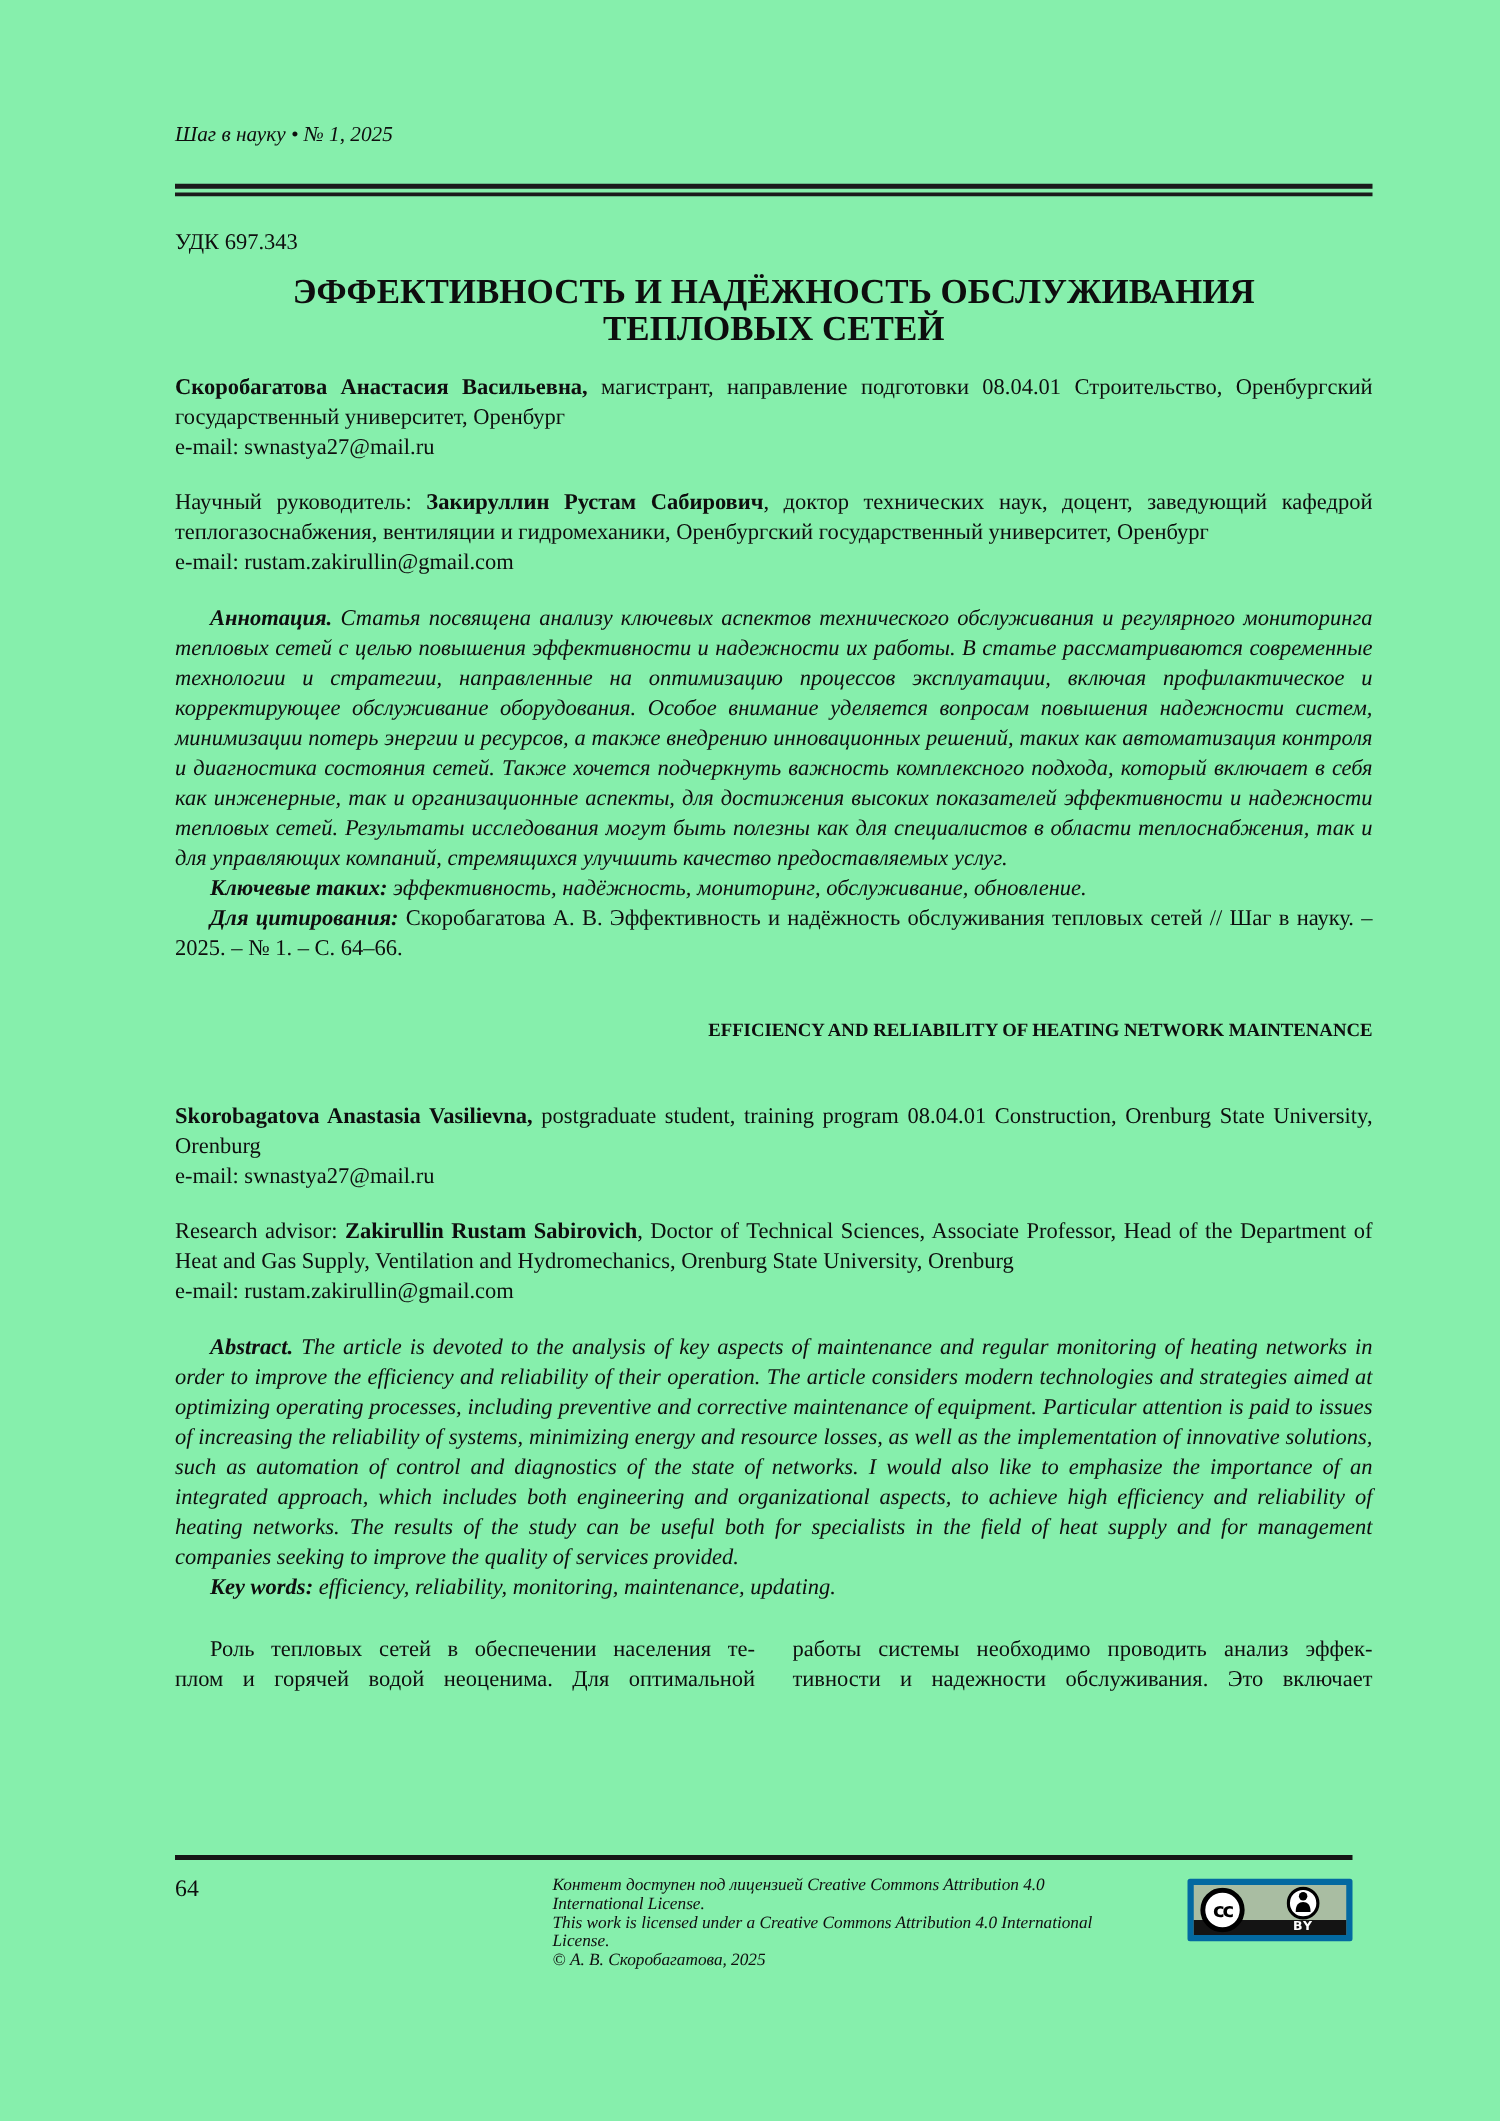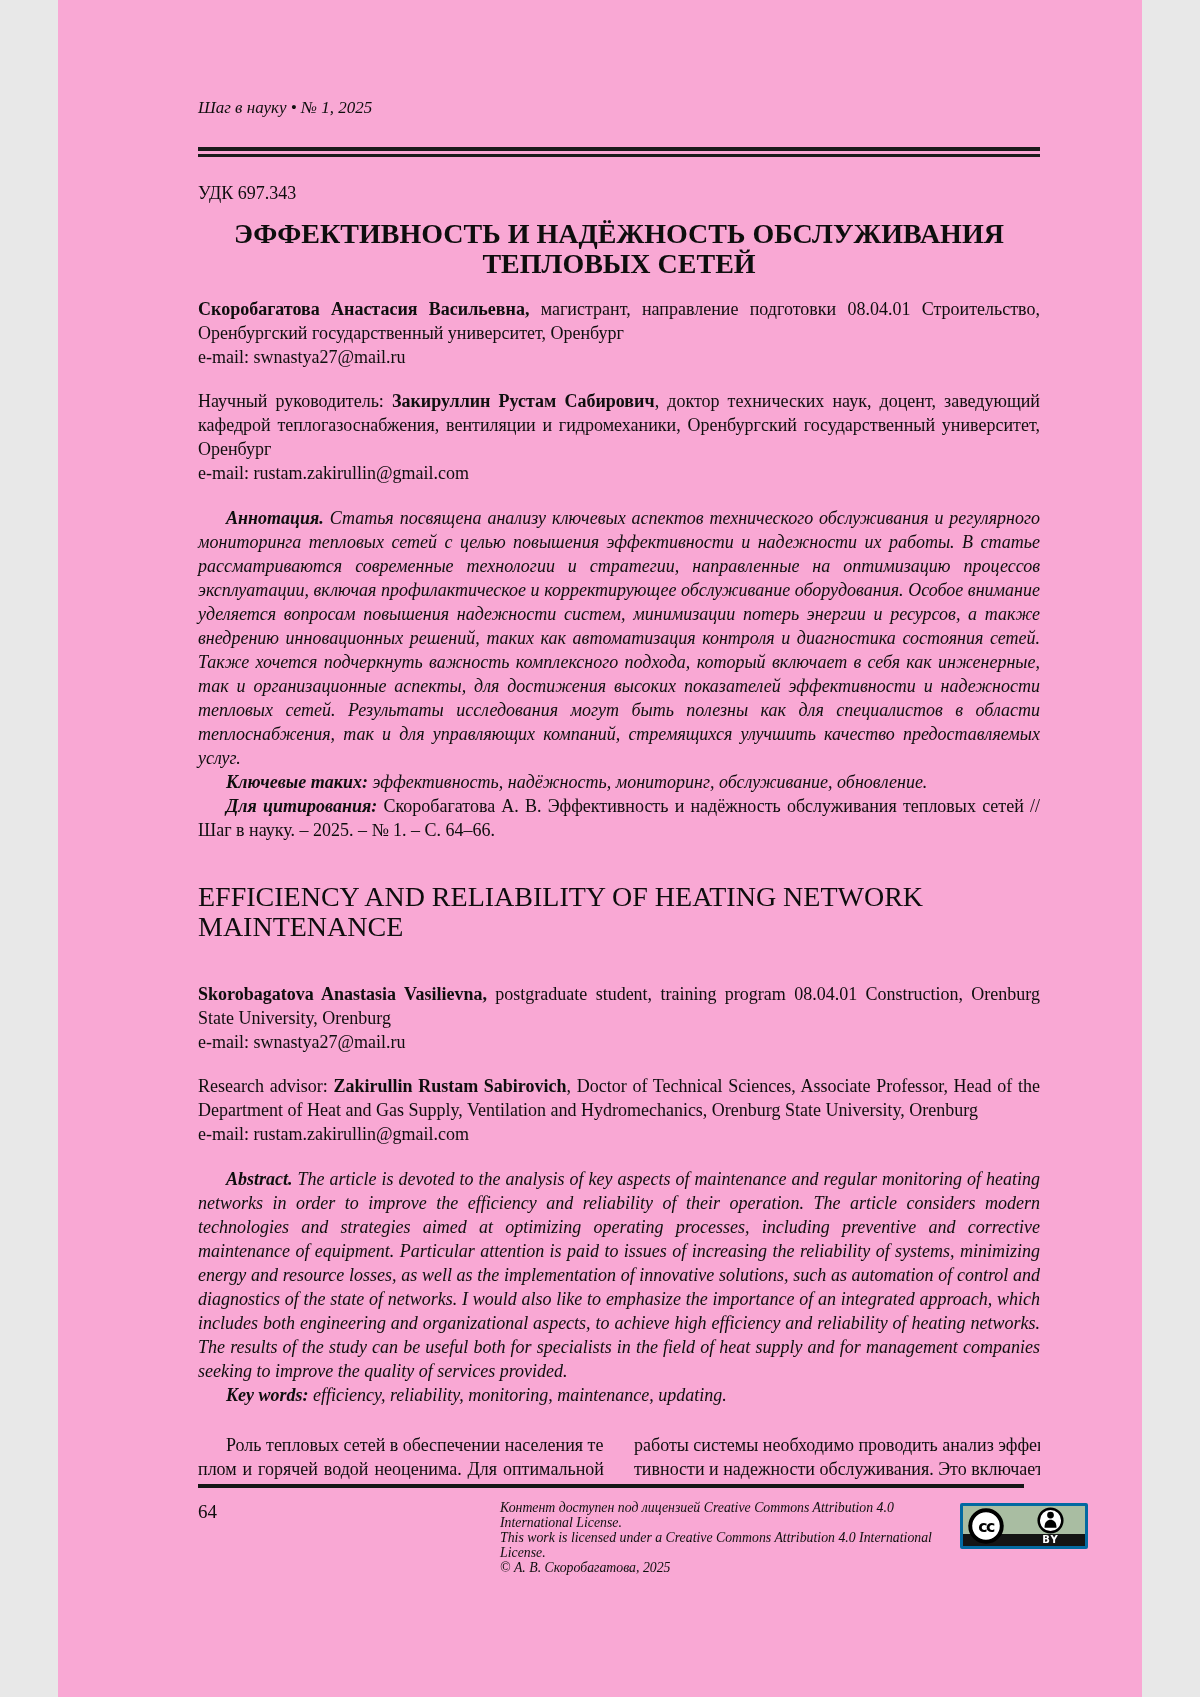--- a/index.html
+++ b/index.html
@@ -1,39 +1,39 @@
 <!DOCTYPE html>
 <html><head>
 <meta charset="utf-8">
 <style>
   html,body { margin:0; padding:0; background:#e8e8e8; }
   .page {
     position: relative;
-    width: 1084px; height: 1697px;
+    width: 1200px; height: 1697px;
     margin: 0 auto;
-    background: #f9a8d4;
+    background: #86efac;
     color: #0e0e0e;
     font-family: "Liberation Serif", "DejaVu Serif", serif;
     font-size: 18px; line-height: 24px;
     overflow: hidden;
   }
   .content { position:absolute; left:140px; right:102px; top:0; }
 
   .running-head { margin-top: 97px; font-style: italic; font-size: 17px; line-height: 22px; }
 
   .rule-double {
     margin-top: 28px; height: 3px;
     border-top: 4px solid #1b1b1b;
     border-bottom: 3px solid #1b1b1b;
   }
 
   .udc { margin-top: 24px; }
 
   .title { margin-top: 14px; text-align: center; font-weight: bold; font-size: 28px; line-height: 30px; }
-  .title-en { margin-top: 40px; margin-bottom: 40px; text-align: left; font-weight: normal; font-size: 28px; line-height: 30px; }
+  .title-en { margin-top: 40px; margin-bottom: 40px; text-align: right; font-weight: bold; font-size: 15px; line-height: 30px; }
 
   .para { text-align: justify; margin: 0; }
   .authors { margin-top: 18px; }
   .advisor { margin-top: 20px; }
   .abstract { margin-top: 21px; }
   .italic { font-style: italic; }
   .indent { text-indent: 28px; }
   .bi { font-weight: bold; font-style: italic; }
 
   .cols { margin-top: 26px; display: flex; gap: 30px; }
@@ -46,21 +46,21 @@
   .footer-row { display: flex; align-items: flex-start; margin-top: 13px; }
   .page-num { flex: 0 0 auto; font-size: 19px; line-height: 22px; }
   .license { flex: 0 0 auto; margin-left: 283px; width: 460px;
              font-style: italic; font-size: 13.8px; line-height: 14.6px; }
   .license div { margin: 0 0 1px 0; }
 
   .cc-badge {
     position: relative; margin-left: auto; margin-top: 2px;
     width: 122px; height: 40px;
     background: #a9bda2;
-    border: 3px solid #0369a1; border-radius: 2px;
+    border: 5px solid #0369a1; border-radius: 2px;
     flex: 0 0 auto;
   }
   .cc-strip { position: absolute; left: 0; right: 0; bottom: 0; height: 12px; background: #141414; }
   .cc-logo { position: absolute; left: 5px; top: 2px; width: 36px; height: 36px; }
   .by-person { position: absolute; left: 74px; top: 1px; width: 27px; height: 27px; }
   .by-label {
     position: absolute; left: 70px; bottom: 0; width: 35px; height: 12px;
     color: #ffffff; font-family: "DejaVu Sans", sans-serif;
     font-size: 10px; font-weight: bold; text-align: center; line-height: 12px;
     letter-spacing: 1px;

